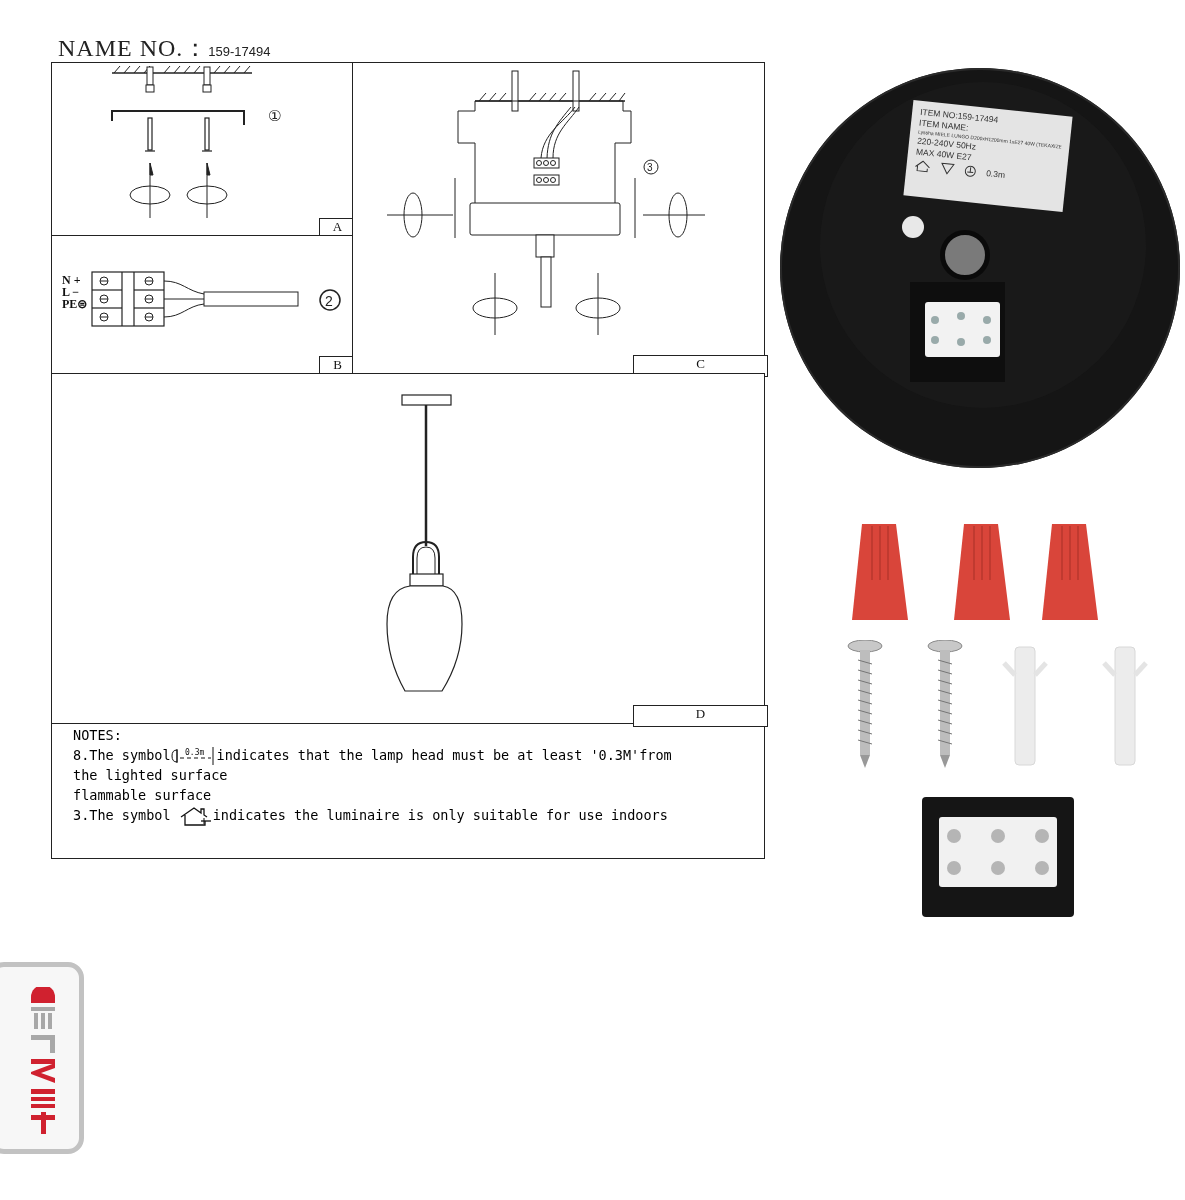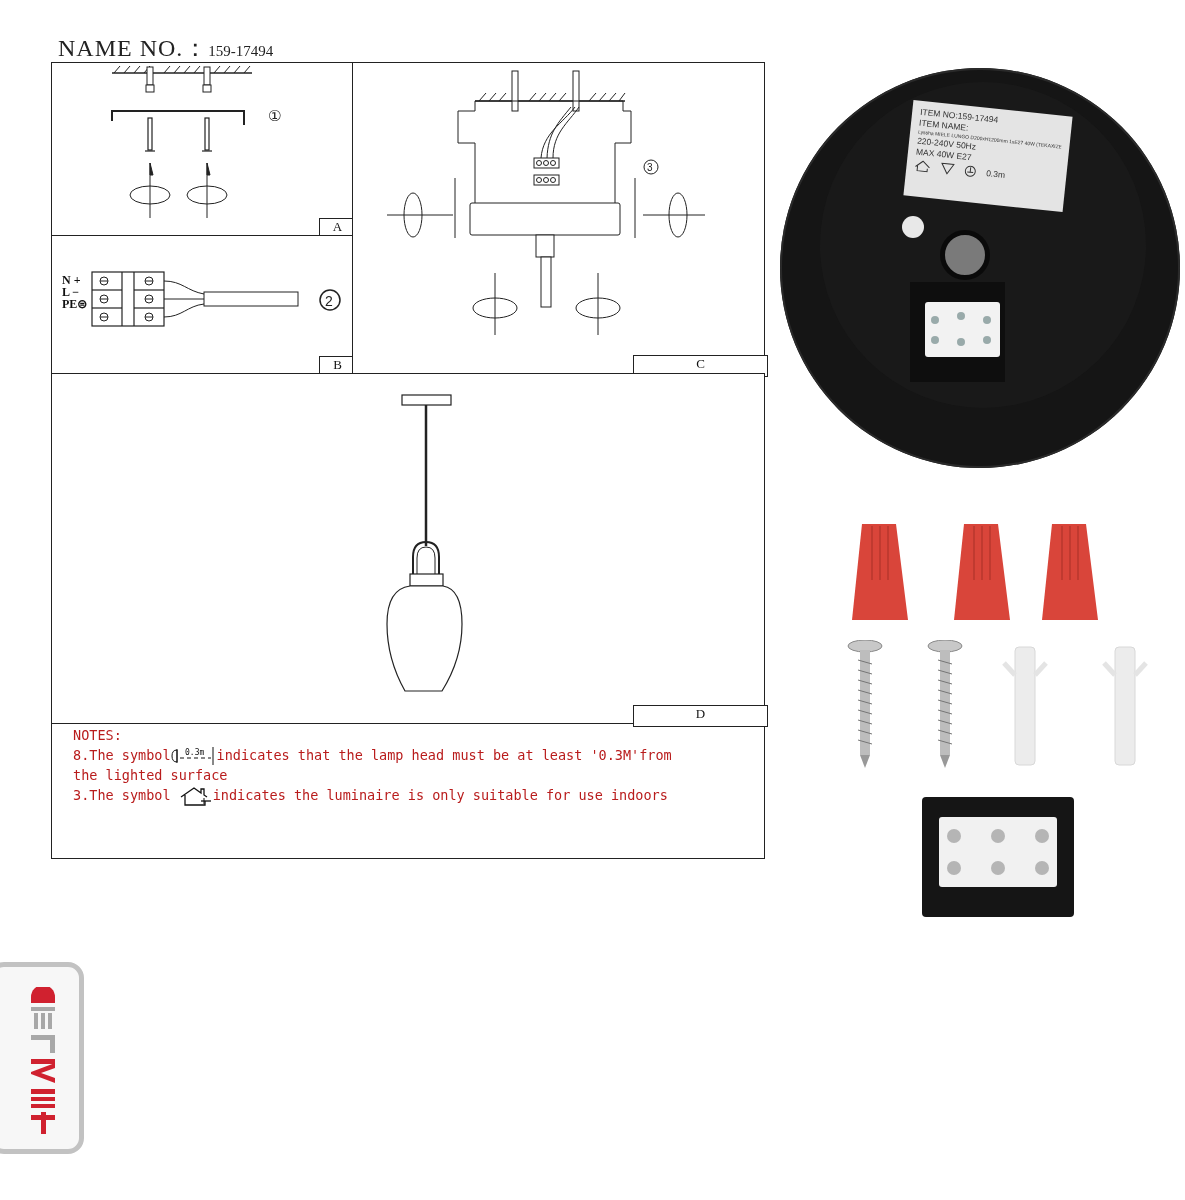--- a/index.html
+++ b/index.html
@@ -1,24 +1,24 @@
 <!DOCTYPE html>
 <html><head>
 <meta charset="utf-8">
 <style>
   html, body { margin:0; padding:0; }
   body { width:1185px; height:1200px; background:#ffffff; position:relative; overflow:hidden;
          font-family:"Liberation Sans", sans-serif; color:#111; }
   .abs { position:absolute; }
   .model-title { left:58px; top:32px; font-family:"Liberation Serif", serif; font-size:24px; letter-spacing:1px; color:#222; }
-  .model-title .num { font-family:Liberation Serif, serif; font-size:15px; letter-spacing:0;text-align:center; }
+  .model-title .num { font-family:Liberation Sans, sans-serif; font-size:13px; letter-spacing:0;text-align:center; }
   .sheet { left:51px; top:62px; width:714px; height:797px; border:1.5px solid #222; box-sizing:border-box; }
   .panel { border:1px solid #222; box-sizing:border-box; background:#fff; }
   .panel-label { position:absolute; border:1px solid #222; font-family:"Liberation Serif", serif; font-size:13px; text-align:center; line-height:16px; background:#fff; }
-  .notes { font-family:"DejaVu Sans Mono", monospace; font-size:13.5px; line-height:20px; color:#b91c1c; }
+  .notes { font-family:"DejaVu Sans Mono", monospace; font-size:13.5px; line-height:20px; color:#000000; }
   .notes .line { white-space:nowrap; }
   .sym { display:inline-block; vertical-align:middle; }
   svg { display:block; }
   .photo-label { font-family:"Liberation Sans", sans-serif; font-size:8.5px; color:#333; line-height:11px; }
 </style>
 </head>
 <body>
 
 <div class="abs model-title">
   <span>NAME NO.：</span><span class="num">159-17494</span>
@@ -196,20 +196,21 @@
   <div class="line">
     <span>8.The symbol</span><span class="sym"><svg width="46" height="18">
           <path d="M6 3 Q1 3 1 9 Q1 15 6 15 Z" stroke="#111" fill="none"></path>
           <line x1="6" y1="2" x2="6" y2="16" stroke="#111"></line>
           <line x1="9" y1="11" x2="40" y2="11" stroke="#111" stroke-dasharray="4 3"></line>
           <line x1="42" y1="0" x2="42" y2="18" stroke="#111"></line>
           <text x="14" y="8" font-size="8" font-family="DejaVu Sans Mono, monospace" fill="#111">0.3m</text>
         </svg></span><span>indicates that the lamp head must be at least '0.3M'from</span>
   </div>
   <div class="line">the lighted surface</div>
+  <div class="line">flammable surface</div>
   <div class="line">
     <span>3.The symbol</span> <span class="sym"><svg width="34" height="20">
           <path d="M2 11 L15 2 L22 7 L22 3 L25 3 L25 9 L28 11 M6 9 L6 19 L26 19 L26 15" stroke="#111" fill="none" stroke-width="1.3"></path>
           <line x1="22" y1="15" x2="32" y2="15" stroke="#111" stroke-width="1.3"></line>
           <line x1="25" y1="12" x2="25" y2="18" stroke="#111"></line>
         </svg></span><span>indicates the luminaire is only suitable for use indoors</span>
   </div>
 </div>
 
 <div class="abs" style="left:780px;top:60px;width:405px;height:410px;">

